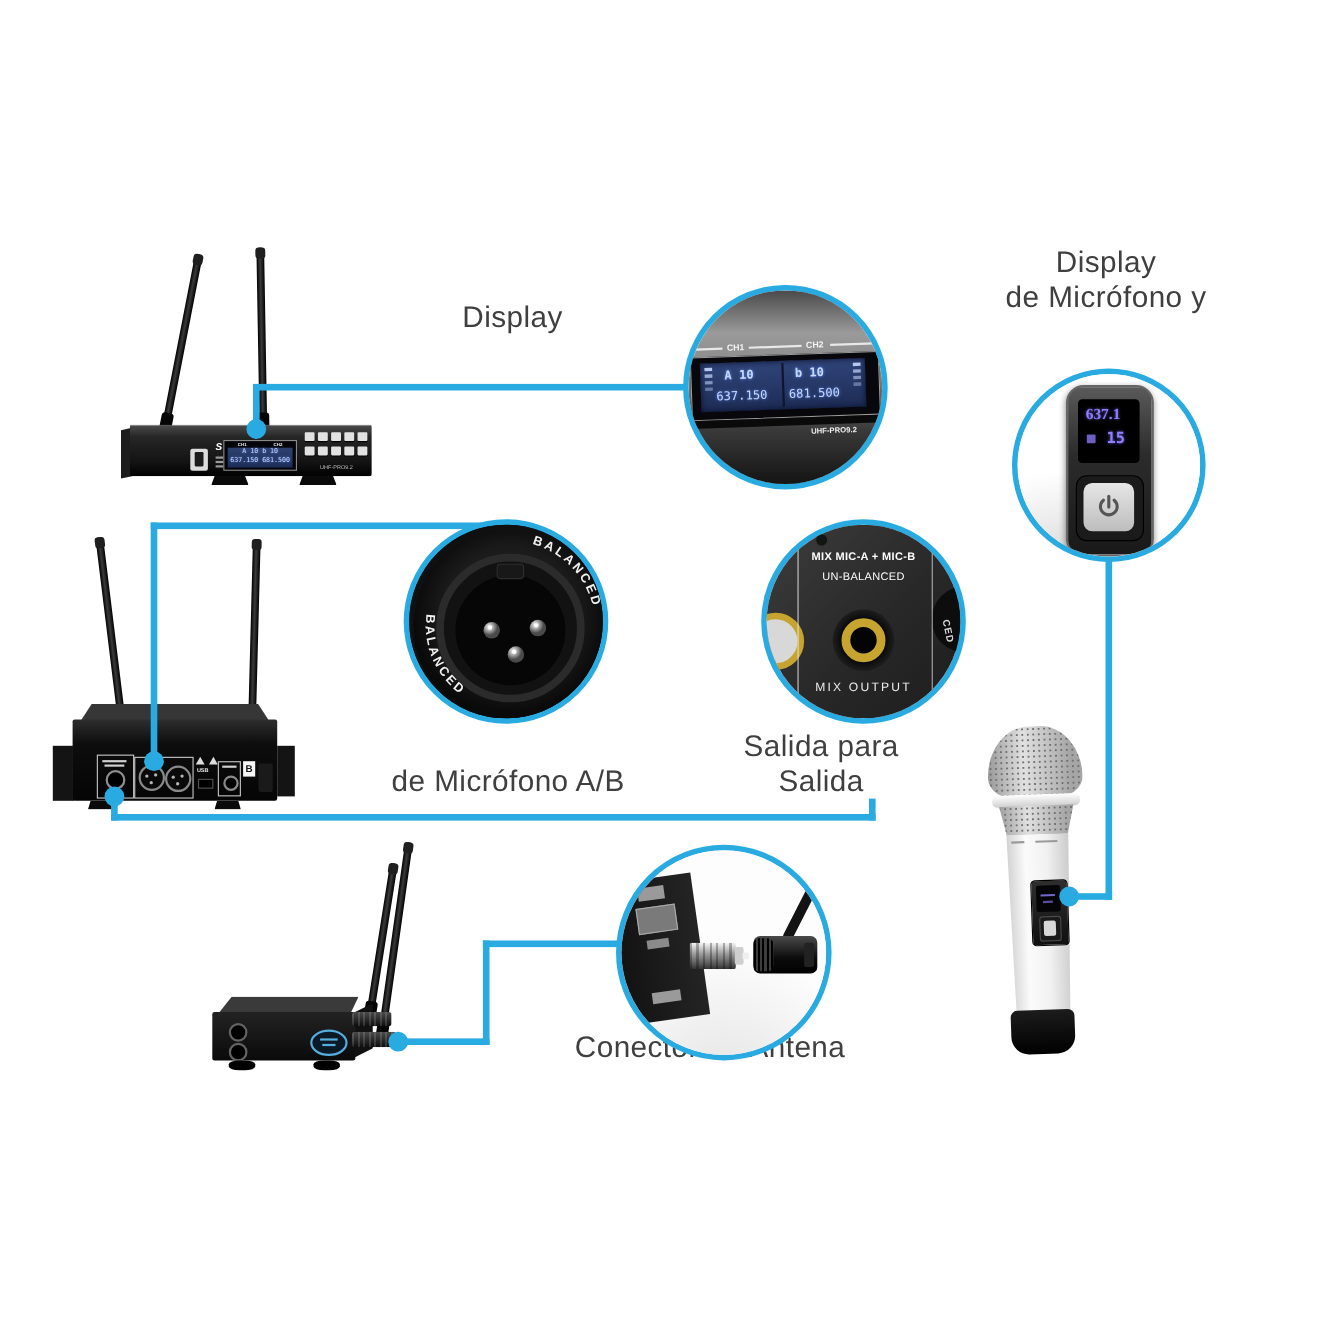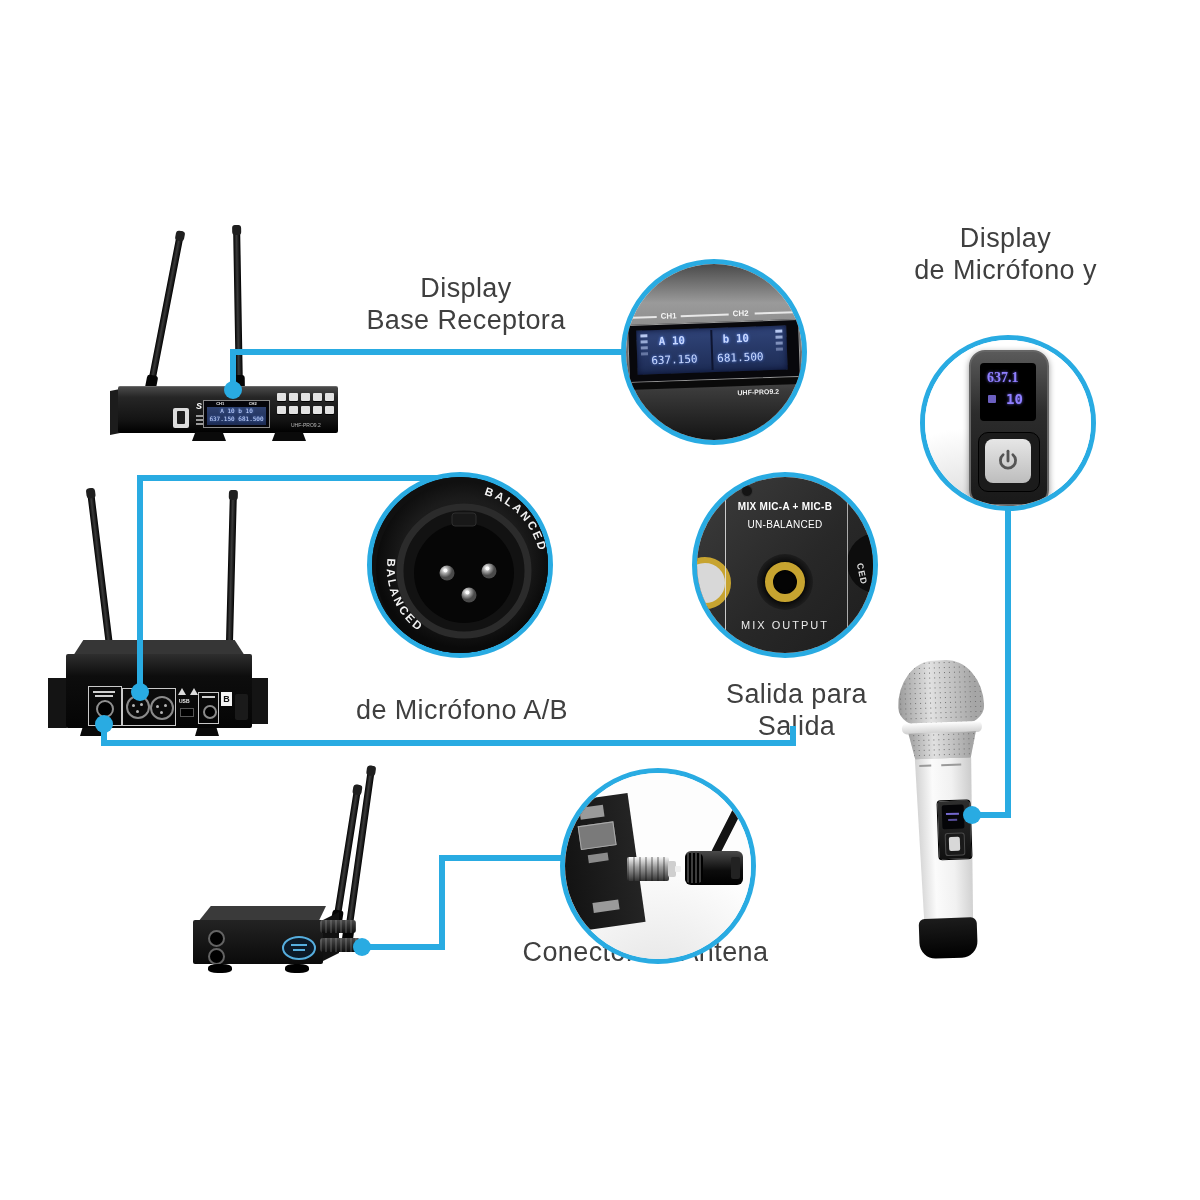--- a/index.html
+++ b/index.html
@@ -42,31 +42,30 @@
   .lcdtxt { font-family:"DejaVu Sans Mono", monospace; color:var(--lcdtext);
             text-shadow:0 0 3px #5f8fff; white-space:nowrap; }
 </style>
 </head>
 <body>
 
 <div id="canvas">
 
   <div class="lbl" style="left:330px; top:272px; width:272px;">
     <span>Display</span><br>
-    <span>Base Receptora</span>
   </div>
   <div class="lbl" style="left:858px; top:222px; width:295px;">
     <span>Display</span><br>
     <span>de Micrófono y</span><br>
   </div>
   <div class="lbl" style="left:308px; top:662px; width:308px;">
     <br>
     <span>de Micrófono A/B</span>
   </div>
-  <div class="lbl" style="left:694px; top:662px; width:205px;margin-top:16px;">
+  <div class="lbl" style="left:644px; top:662px; width:205px;">
     <span>Salida para</span><br>
     <span>Salida</span>
   </div>
   <div class="lbl" style="left:498px; top:936px; width:295px;">
     <span>Conector de Antena</span>
   </div>
 
   <div class="cline" style="left:230px; top:352px; width:6px;  height:40px;"></div>
   <div class="cline" style="left:230px; top:349px; width:396px; height:6px;"></div>
   <div class="cdot" style="left:224px; top:381px;"></div>
@@ -255,21 +254,21 @@
       <span class="abs" style="left:110px; top:126px; color:#ededed; font-size:7px; font-weight:bold;">UHF-PRO9.2</span>
     </div>
   </div>
 
   <div class="zoomcircle" style="left:920px; top:335px; width:166px; height:166px;">
     <div class="abs" style="left:0; top:0; width:166px; height:166px; background:radial-gradient(circle at 25% 115%, #d2d2d2, #fff 45%);"></div>
     <div class="abs" style="left:44px; top:10px; width:76px; height:152px; background:linear-gradient(180deg,#5a5a5a,#2c2c2c 40%,#191919); border:2px solid #666; border-radius:16px; box-shadow:0 2px 6px rgba(0,0,0,.4);">
       <div class="abs" style="left:9px; top:11px; width:56px; height:58px; background:#000; border-radius:4px;">
         <span class="abs" style="left:7px; top:7px; font-family:Liberation Serif, serif; font-size:14px; font-weight:bold; color:var(--miclcd); text-shadow:0 0 3px #6a5fd8;">637.1</span>
         <span class="abs" style="left:8px; top:32px; width:8px; height:8px; background:var(--miclcd); opacity:.75; border-radius:1px;"></span>
-        <span class="abs" style="left:26px; top:28px; font-family:'DejaVu Sans Mono', monospace; font-size:14px; font-weight:bold; color:var(--miclcd); text-shadow:0 0 3px #6a5fd8;">10</span>
+        <span class="abs" style="left:26px; top:28px; font-family:'DejaVu Sans Mono', monospace; font-size:14px; font-weight:bold; color:var(--miclcd); text-shadow:0 0 3px #6a5fd8;">15</span>
       </div>
       <div class="abs" style="left:7px; top:80px; width:60px; height:58px; background:#1b1b1b; border-radius:10px; border:1px solid #000;">
         <div class="abs" style="left:6px; top:6px; width:46px; height:44px; background:linear-gradient(#e6e6e6,#bdbdbd); border-radius:8px; display:flex; align-items:center; justify-content:center;">
           <svg width="26" height="26" viewBox="0 0 24 24">
             <path d="M12 3v9" stroke="#555" stroke-width="2.6" stroke-linecap="round" fill="none"></path>
             <path d="M7.5 6.2a7 7 0 1 0 9 0" stroke="#555" stroke-width="2.6" stroke-linecap="round" fill="none"></path>
           </svg>
         </div>
       </div>
     </div>

